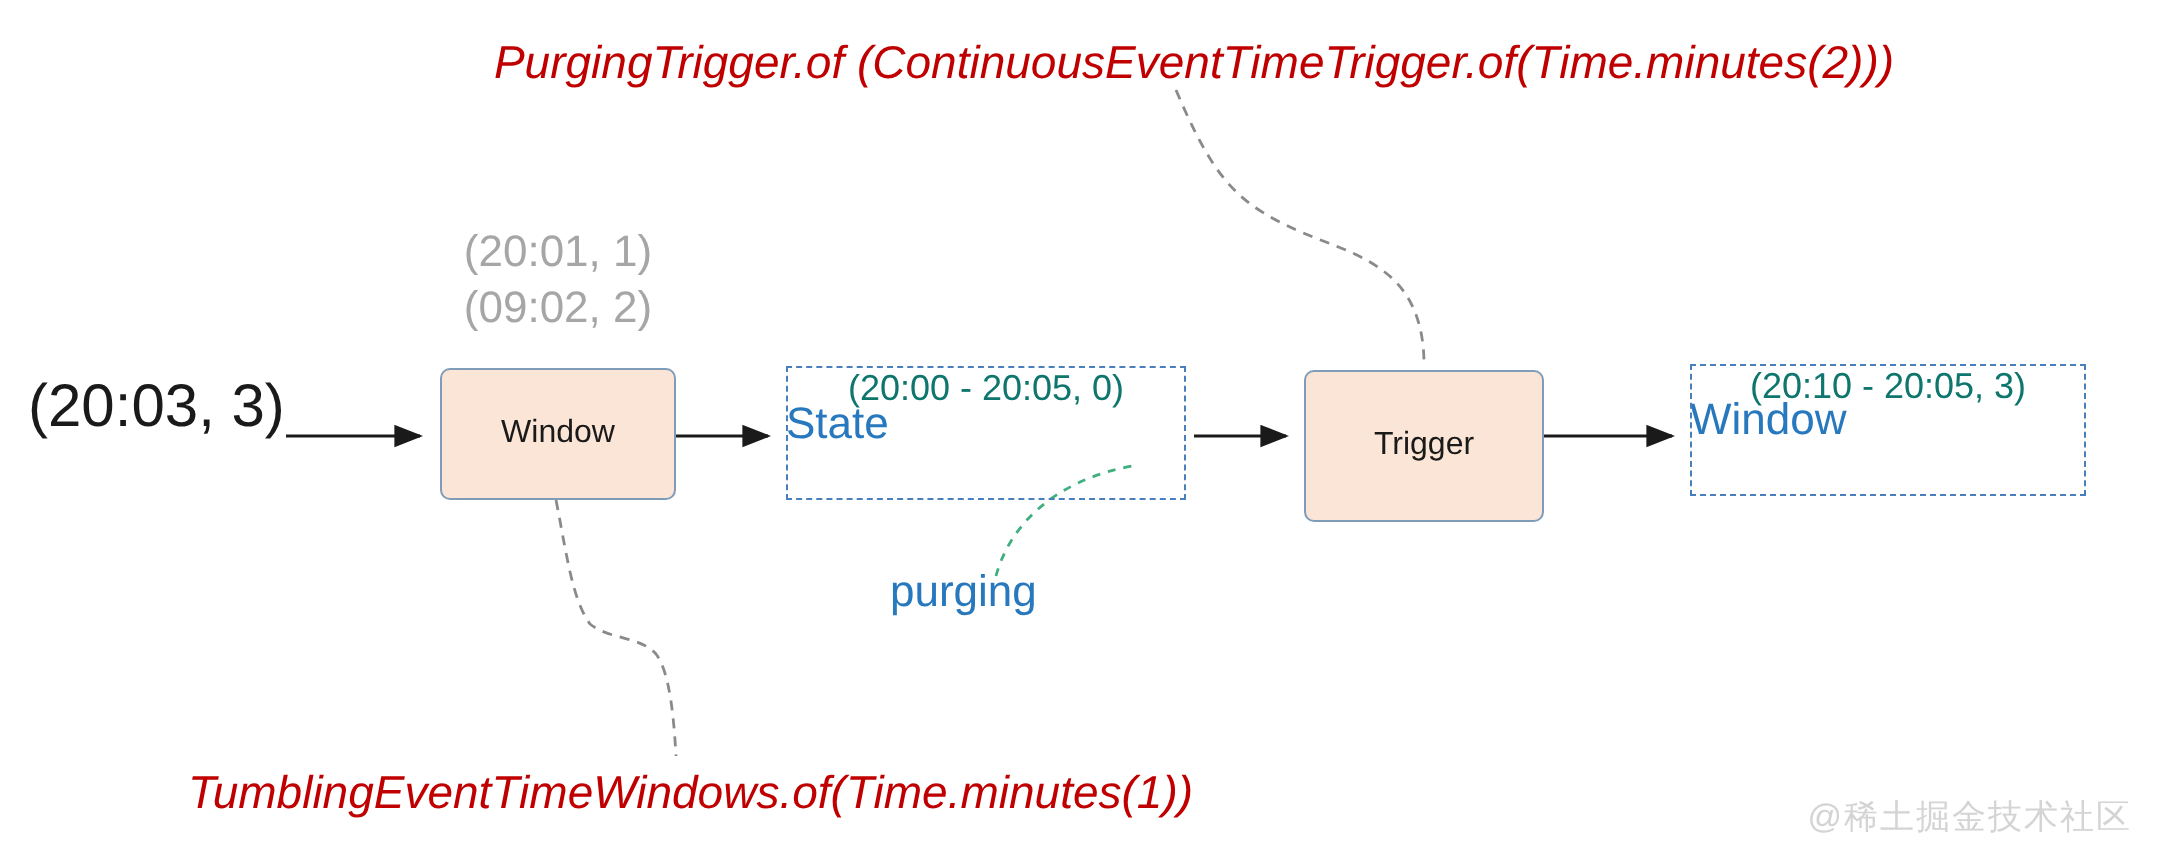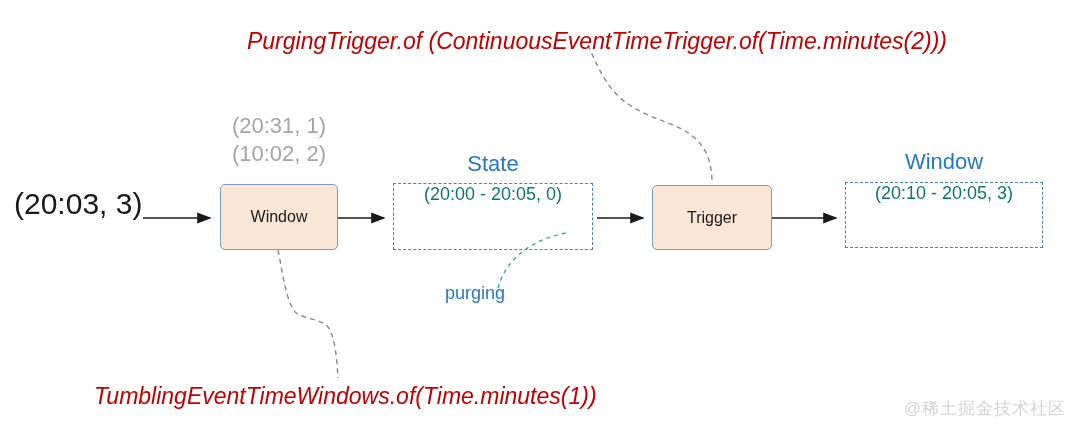--- a/index.html
+++ b/index.html
@@ -41,21 +41,21 @@
   }
   .code-note {
     position: absolute;
     color: var(--code-red, #c00000);
     font-size: 23px;
     font-style: italic;
     font-weight: 500;
     white-space: nowrap;
   }
   .code-note.top {
-    left: 237px; top: 28px;
+    left: 237px; top: 18px;
     width: 720px;
     text-align: center;
   }
   .code-note.bottom {
     left: 94px; top: 383px;
   }
   .events {
     position: absolute;
     white-space: nowrap;
   }
@@ -79,47 +79,47 @@
     border: 1.6px solid var(--node-border, #7f9db9);
     border-radius: 5px;
     display: flex;
     align-items: center;
     justify-content: center;
     font-size: 16px;
     color: #1a1a1a;
     box-sizing: border-box;
   }
   .node.window { left: 220px; top: 184px; width: 118px; height: 66px; }
-  .node.trigger { left: 652px; top: 185px; width: 120px; height: 65px; }
+  .node.trigger { left: 652px; top: 185px; width: 120px; height: 76px; }
   .dashed-box {
     position: absolute;
     border: 1.6px dashed var(--dashed-box-border, #4a7fbe);
     display: flex;
     justify-content: center;
     font-size: 18px;
     color: #0f766e;
     box-sizing: border-box;
     white-space: nowrap;
   }
   .dashed-box.state { left: 393px; top: 183px; width: 200px; height: 67px; }
   .dashed-box.result { left: 845px; top: 182px; width: 198px; height: 66px; }
   .box-label {
     position: absolute;
     color: var(--label-blue, #2878be);
     font-size: 22px;
-    text-align: center;
     white-space: nowrap;
+    margin-top: 48px;
   }
   .box-label.state-label { left: 393px; top: 151px; width: 200px; }
   .box-label.result-label { left: 845px; top: 149px; width: 198px; }
   .purging-label {
     position: absolute;
     left: 445px; top: 283px;
     color: var(--label-blue, #2878be);
-    font-size: 18px;
+    font-size: 22px;
     white-space: nowrap;
   }
   .watermark {
     position: absolute;
     right: 14px; top: 397px;
     color: var(--watermark-gray, #d4d4d4);
     font-size: 17px;
     letter-spacing: 1px;
     white-space: nowrap;
     text-align: center;
@@ -141,22 +141,22 @@
     <path class="flow-arrow" d="M597,218 L643,218" marker-end="url(#arrowhead)"></path>
     <path class="flow-arrow" d="M772,218 L836,218" marker-end="url(#arrowhead)"></path>
     <path class="dashed-gray" d="M588,45 C602,78 612,93 628,104 C655,122 678,122 697,140 C708,151 712,166 712,182"></path>
     <path class="dashed-gray" d="M278,250 C283,275 286,300 295,312 C305,320 320,318 328,327 C335,336 337,360 338,378"></path>
     <path class="dashed-green" d="M498,288 C505,262 528,240 566,233"></path>
   </svg>
 
   <div class="code-note top">PurgingTrigger.of (ContinuousEventTimeTrigger.of(Time.minutes(2)))</div>
 
   <div class="events buffered">
-    <div>(20:31, 1)</div>
-    <div>(10:02, 2)</div>
+    <div>(20:01, 1)</div>
+    <div>(09:02, 2)</div>
   </div>
 
   <div class="events incoming">
     <div>(20:03, 3)</div>
   </div>
 
   <div class="node window">Window</div>
 
   <div class="box-label state-label">State</div>
   <div class="dashed-box state">

